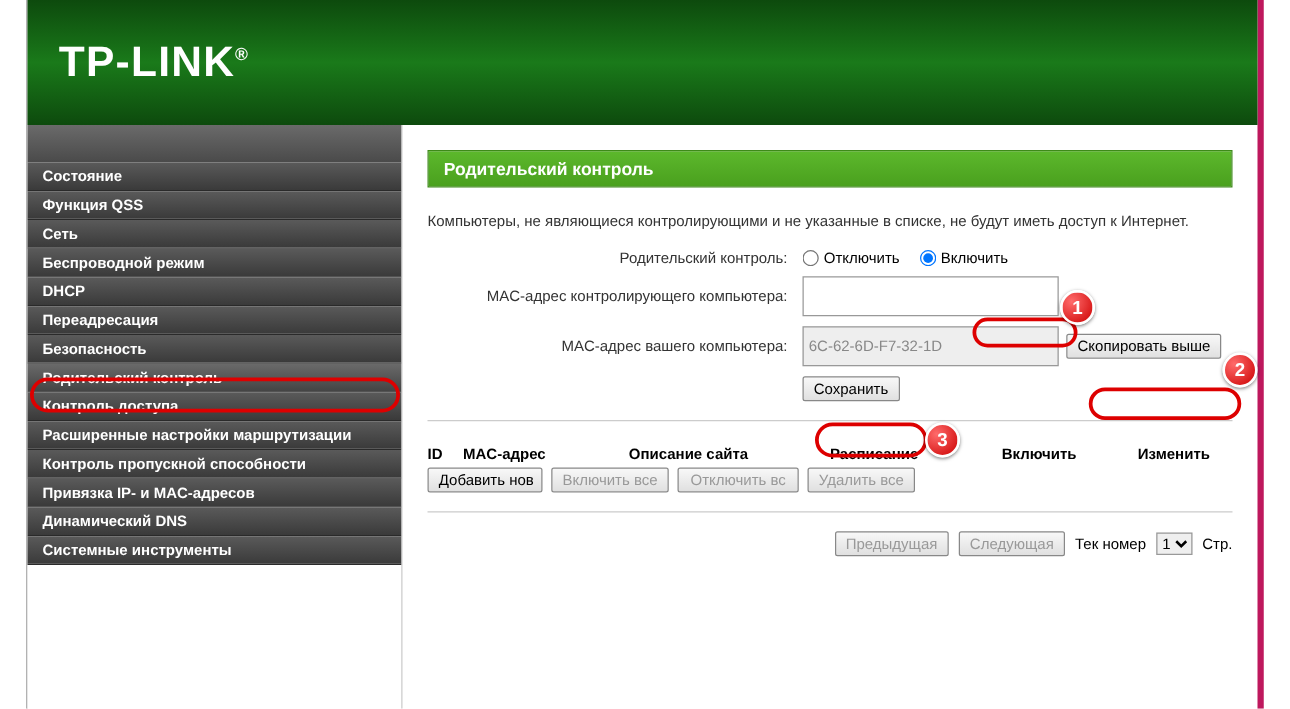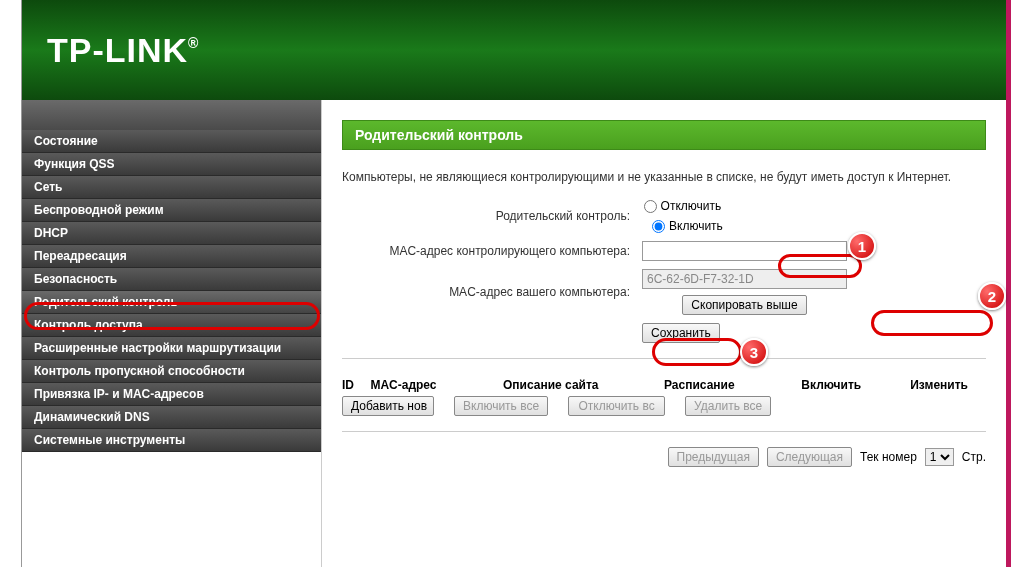--- a/index.html
+++ b/index.html
@@ -12,28 +12,28 @@
 .body-wrap { display: flex; height: 467px; }
 .sidebar { width: 300px; background: #fff; border-right: 1px solid #ccc; }
 .sidebar-header { height: 30px; background: linear-gradient(to bottom, #6a6a6a, #4a4a4a); }
 .sidebar-item { display: block; background: linear-gradient(to bottom, #5a5a5a, #3a3a3a); color: #fff; padding: 4px 12px; border-bottom: 1px solid #2a2a2a; cursor: pointer; font-size: 12px; font-weight: bold; line-height: 14px; }
 .sidebar-item.active { background: linear-gradient(to bottom, #6a6a6a, #444); color: #fff; }
 .main { flex: 1; padding: 20px; overflow: auto; }
 .page-title-bar { background: linear-gradient(to bottom, #5cb82c, #4aa01e); color: #fff; padding: 6px 12px; font-weight: bold; font-size: 14px; border: 1px solid #3d8a18; margin-bottom: 20px; }
 .info-text { color: #333; font-size: 12px; margin-bottom: 15px; }
 .form-row { display: flex; align-items: center; margin-bottom: 8px; }
 .form-label { width: 300px; text-align: right; padding-right: 12px; color: #333; }
-.form-value { display: flex; align-items: center; gap: 6px; flex-direction: column; }
+.form-value { display: flex; align-items: center; gap: 6px; }
 .radio-group { display: flex; align-items: center; gap: 4px; }
-input[type="text"] { border: 1px solid #999; padding: 2px 4px; font-size: 12px; height: 20px; }
+input[type="text"] { border: 1px solid #999; padding: 2px 4px; font-size: 12px; height: 32px; }
 input[type="text"][readonly] { background: #eee; color: #888; }
 .btn { background: linear-gradient(to bottom, #f8f8f8, #e0e0e0); border: 1px solid #888; padding: 2px 8px; font-size: 12px; cursor: pointer; border-radius: 2px; }
 .btn:disabled { color: #999; }
 .divider { border: none; border-top: 1px solid #ccc; margin: 15px 0; }
-.toolbar { display: flex; gap: 20px; }
+.toolbar { display: flex; gap: 7px; }
 .table-header { display: flex; font-weight: bold; padding: 4px 0; }
 .th-id { width: 30px; }
 .th-mac { width: 140px; }
 .th-desc { width: 170px; }
 .th-sched { width: 145px; }
 .th-enable { width: 115px; }
 .th-edit { width: 80px; }
 .pagination { display: flex; justify-content: flex-end; align-items: center; gap: 8px; margin-top: 10px; }
 .pagination select { border: 1px solid #999; font-size: 12px; }
 .highlight-red { border: 3px solid #d00; border-radius: 14px; position: absolute; pointer-events: none; }

